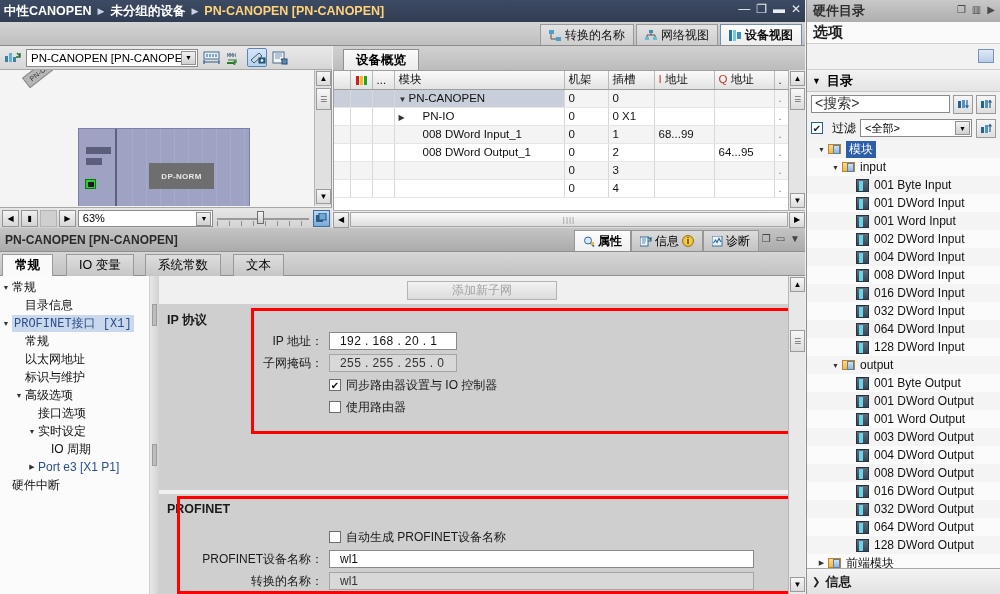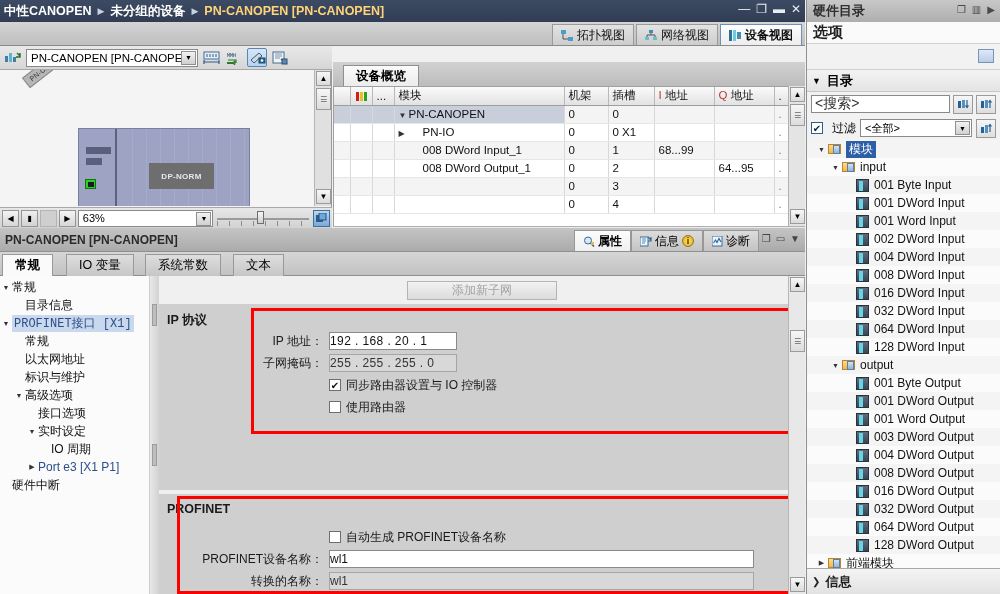--- a/index.html
+++ b/index.html
@@ -100,21 +100,21 @@
   .zoom-combo { width: 136px; height: 17px; background: #fff; border: 1px solid #8a8a8a; position: relative;
     font-size: 11px; display: flex; align-items: center; padding-left: 4px; }
   .zoom-slider { width: 96px; height: 17px; position: relative; }
   .zoom-track { position: absolute; left: 2px; top: 8px; right: 2px; height: 2px; background: #9a9a9a; }
   .zoom-ticks { position: absolute; left: 2px; top: 11px; right: 2px; height: 5px;
     background: repeating-linear-gradient(90deg, #8d8d8d 0 1px, transparent 1px 12px); }
   .zoom-thumb { position: absolute; left: 42px; top: 1px; width: 7px; height: 13px;
     background: linear-gradient(#f6f6f6, #cfcfcf); border: 1px solid #6e6e6e; }
 
   
-  .overview { position: absolute; left: 333px; top: 46px; width: 472px; height: 182px; background: #ec4899; margin-top: 16px; }
+  .overview { position: absolute; left: 333px; top: 46px; width: 472px; height: 182px; background: #ec4899; }
   .ov-tabrow { height: 24px; position: relative; background: linear-gradient(#d1d1d1, #bcbcbc); }
   .ov-tab { position: absolute; left: 10px; top: 3px; height: 21px; padding: 0 12px;
     background: linear-gradient(#fbfbfb, #ececec); border: 1px solid #8f8f8f; border-bottom: none;
     font-size: 12.5px; font-weight: bold; display: flex; align-items: center; }
   .ov-body { position: absolute; left: 0; top: 24px; right: 0; bottom: 0; background: #fff;
     border: 1px solid #a0a0a0; border-right: none; }
   table.grid { border-collapse: collapse; width: 455px; table-layout: fixed; }
   table.grid th {
     background: linear-gradient(#fafafa, #e2e2e2); border-right: 1px solid #b9b9b9; border-bottom: 1px solid #9e9e9e;
     font-size: 11.5px; font-weight: normal; color: #111; height: 18px; text-align: left; padding: 0 4px; white-space: nowrap;
@@ -159,21 +159,21 @@
   .content { flex: 1; position: relative; background: #15803d; overflow: hidden; }
   .subnet-row { height: 28px; display: flex; align-items: center; justify-content: center; background: #f0f0f0; }
   .btn-disabled { width: 150px; height: 19px; background: linear-gradient(#f2f2f2,#dcdcdc); border: 1px solid #b4b4b4;
     color: #a2a2a2; font-size: 12px; display: flex; align-items: center; justify-content: center; }
   .sec { position: relative; background: #cfcfcf; padding: 0; }
   .sec-title { font-size: 12.5px; font-weight: bold; color: #1a1a1a; position: absolute; left: 8px; }
   .sec-body { background: #cfcfcf; }
   .frow { display: flex; align-items: center; height: 22px; }
   .flabel { width: 170px; text-align: right; padding-right: 6px; font-size: 12px; color: #1a1a1a; }
   .flabel.dim { color: #9d9d9d; }
-  .fld { height: 18px; background: #fff; border: 1px solid #8a8a8a; font-size: 12px; display: flex; align-items: center; padding-left: 0; color: #111; }
+  .fld { height: 18px; background: #fff; border: 1px solid #8a8a8a; font-size: 12px; display: flex; align-items: center; padding-left: 10px; color: #111; }
   .fld.ro { background: #d8d8d8; color: #333; border-color: #a5a5a5; }
   .fld.dis { background: #cfcfcf; color: #a8a8a8; border-color: #b6b6b6; }
   .ipfld { width: 128px; justify-content: flex-start; letter-spacing: .4px; }
   .cb { width: 12px; height: 12px; border: 1px solid #6e6e6e; background: #fff; display: inline-flex;
     align-items: center; justify-content: center; font-size: 10px; color: #111; margin-right: 5px; }
   .cbrow { display: flex; align-items: center; height: 22px; font-size: 12px; color: #1a1a1a; }
   .redbox { position: absolute; border: 3px solid #ff0000; pointer-events: none; }
   .content-vs { position: absolute; right: 0; top: 0; width: 17px; bottom: 0; background: #e8e8e8; border-left: 1px solid #b6b6b6; }
   .vs-btn { width: 15px; height: 15px; margin: 1px; background: linear-gradient(#f7f7f7,#dbdbdb); border: 1px solid #9b9b9b; display: flex; align-items: center; justify-content: center; font-size: 8px; }
   .vs-thumb { width: 15px; height: 22px; margin: 2px 1px; background: linear-gradient(#f7f7f7,#dcdcdc); border: 1px solid #9b9b9b; display: flex; align-items: center; justify-content: center; font-size: 8px; color: #666; }
@@ -235,21 +235,21 @@
   <div class="viewtabs">
     <div class="vtabs-right">
       <div class="vtab">
         <span>
           <svg class="ico-svg" width="12" height="11" viewBox="0 0 12 11">
               <rect x="0" y="0" width="5" height="4" fill="#4a9ec8"></rect>
               <rect x="7" y="7" width="5" height="4" fill="#4a9ec8"></rect>
               <path d="M2 4 L2 9 L7 9" stroke="#555" fill="none" stroke-width="1"></path>
             </svg>
         </span>
-        <span>拓扑视图</span>
+        <span>转换的名称</span>
       </div>
       <div class="vtab">
         <span>
           <svg class="ico-svg" width="12" height="11" viewBox="0 0 12 11">
               <rect x="4" y="0" width="4" height="3" fill="#3f8fb5"></rect>
               <rect x="0" y="7" width="4" height="3" fill="#5fc0d8"></rect>
               <rect x="8" y="7" width="4" height="3" fill="#5fc0d8"></rect>
               <path d="M6 3 L6 5 M2 5 L10 5 M2 5 L2 7 M10 5 L10 7" stroke="#555" stroke-width="1" fill="none"></path>
             </svg>
         </span>

